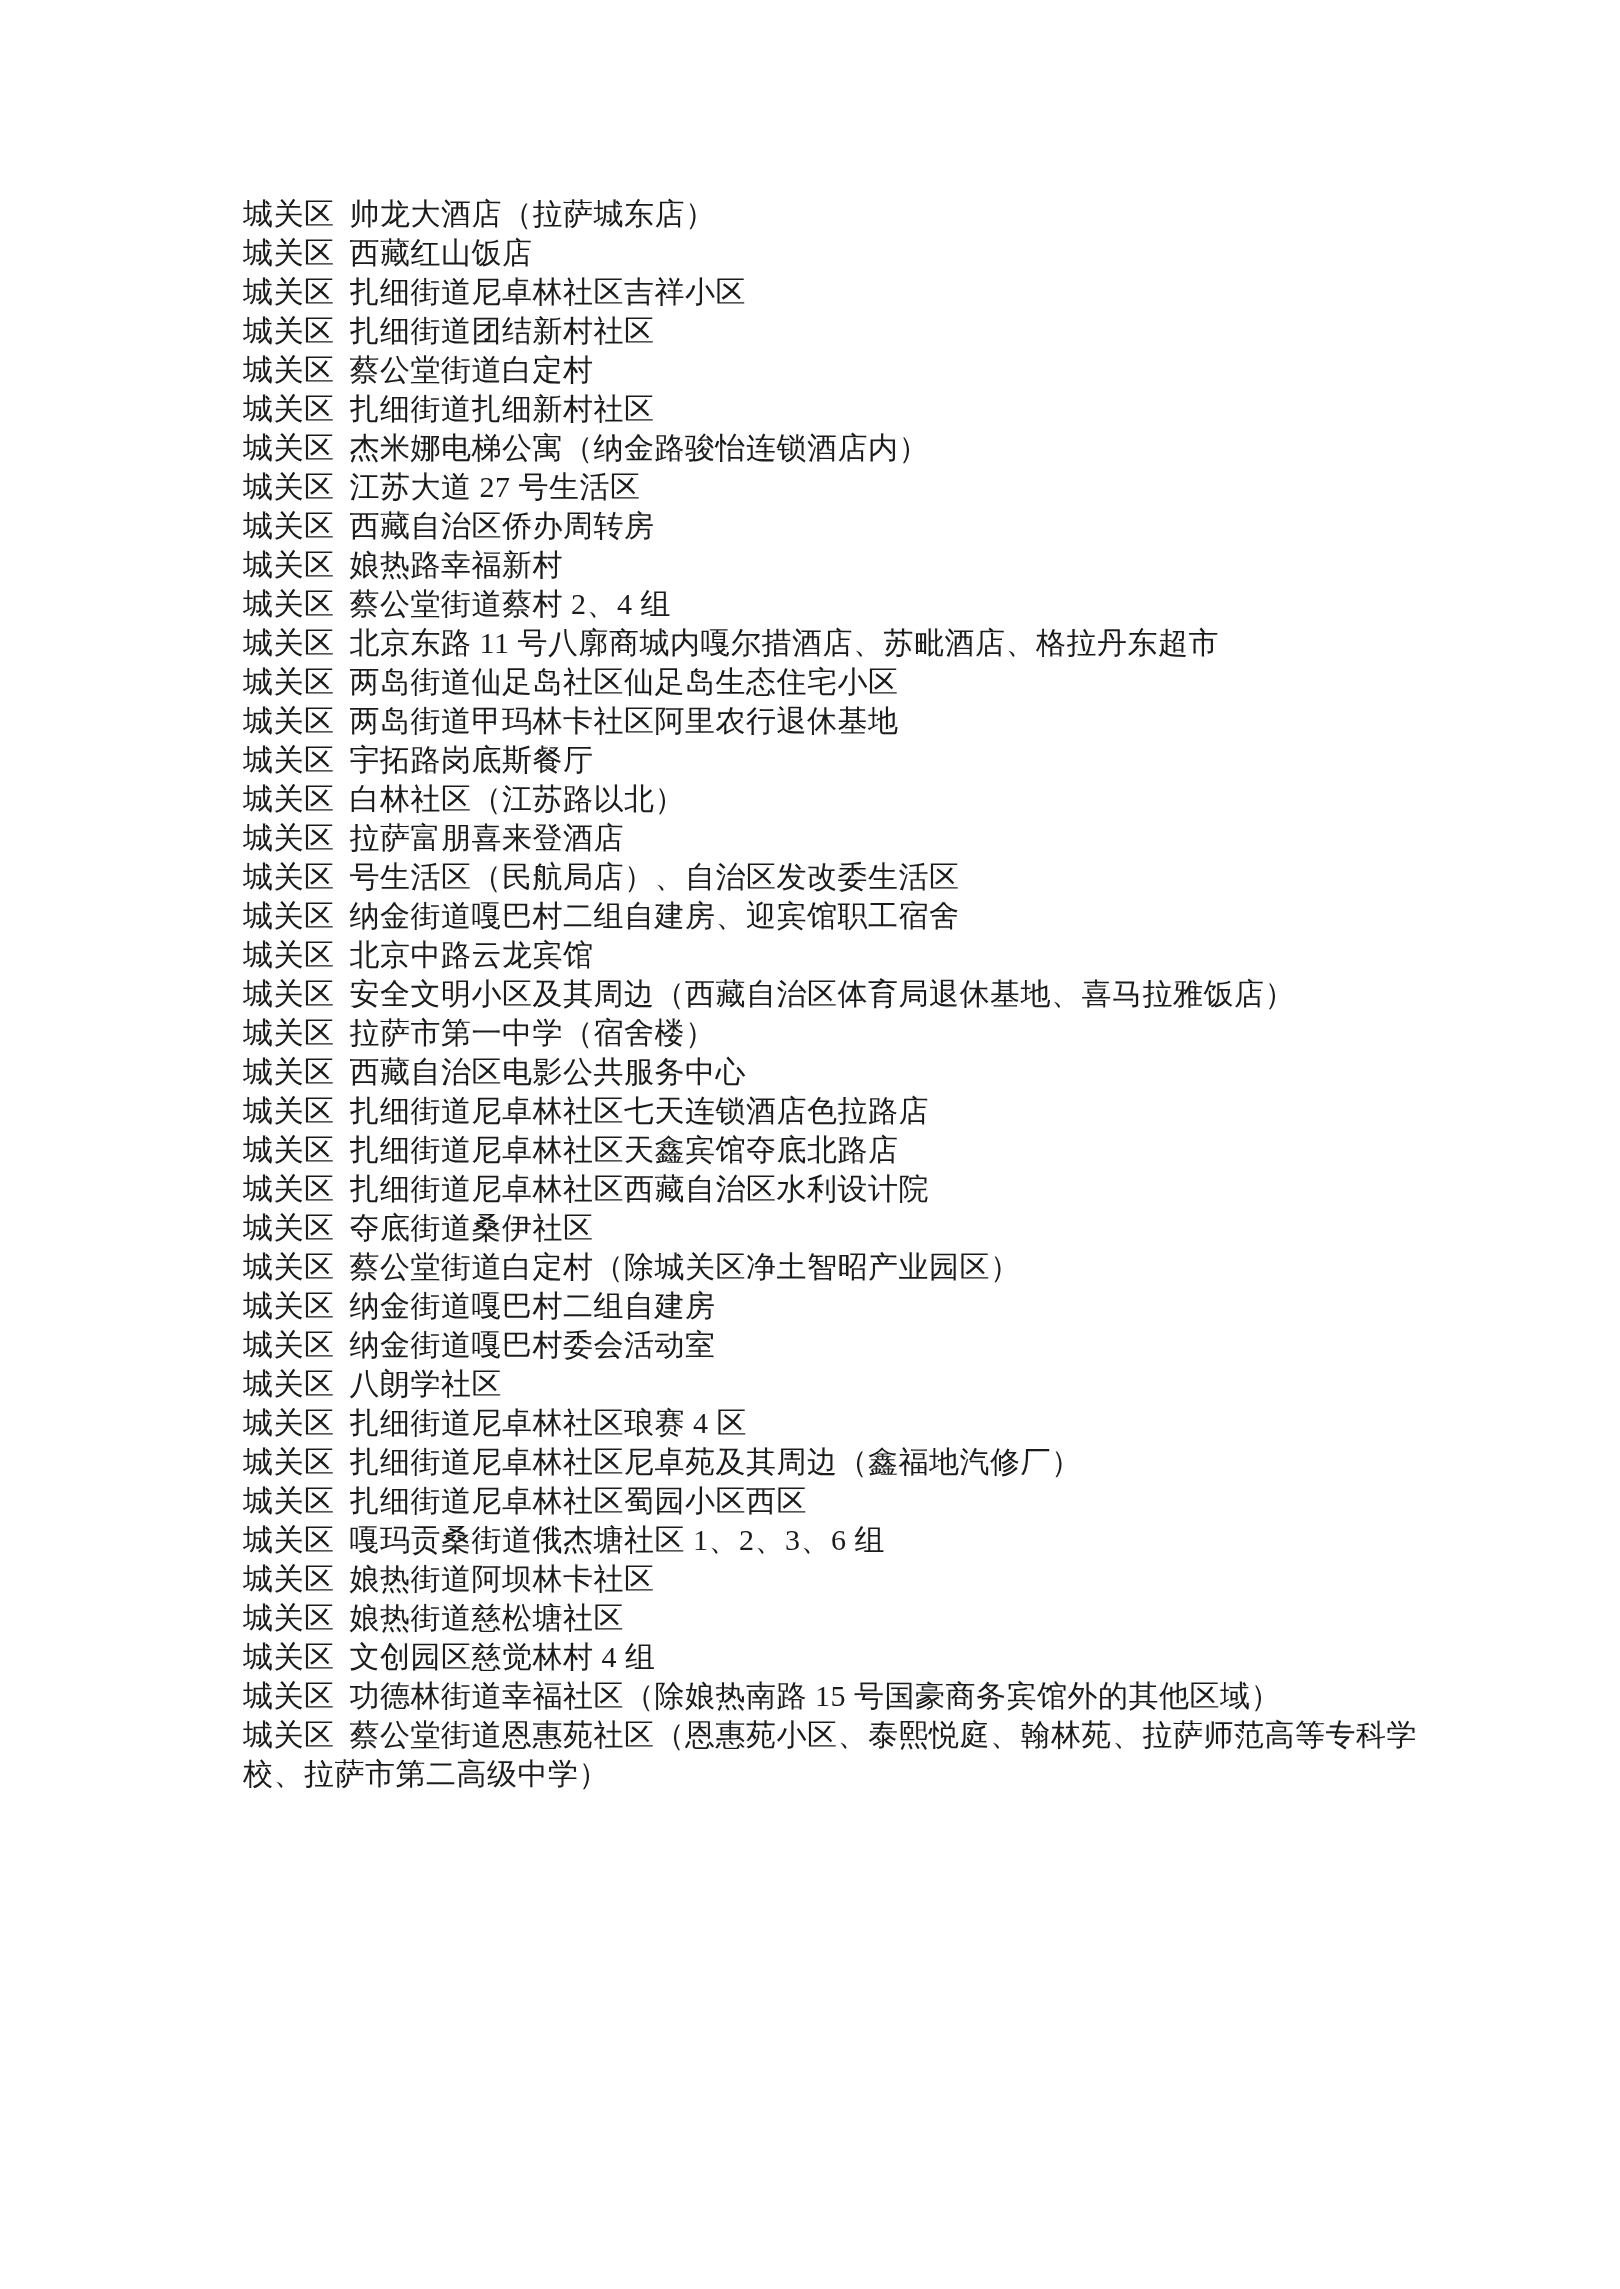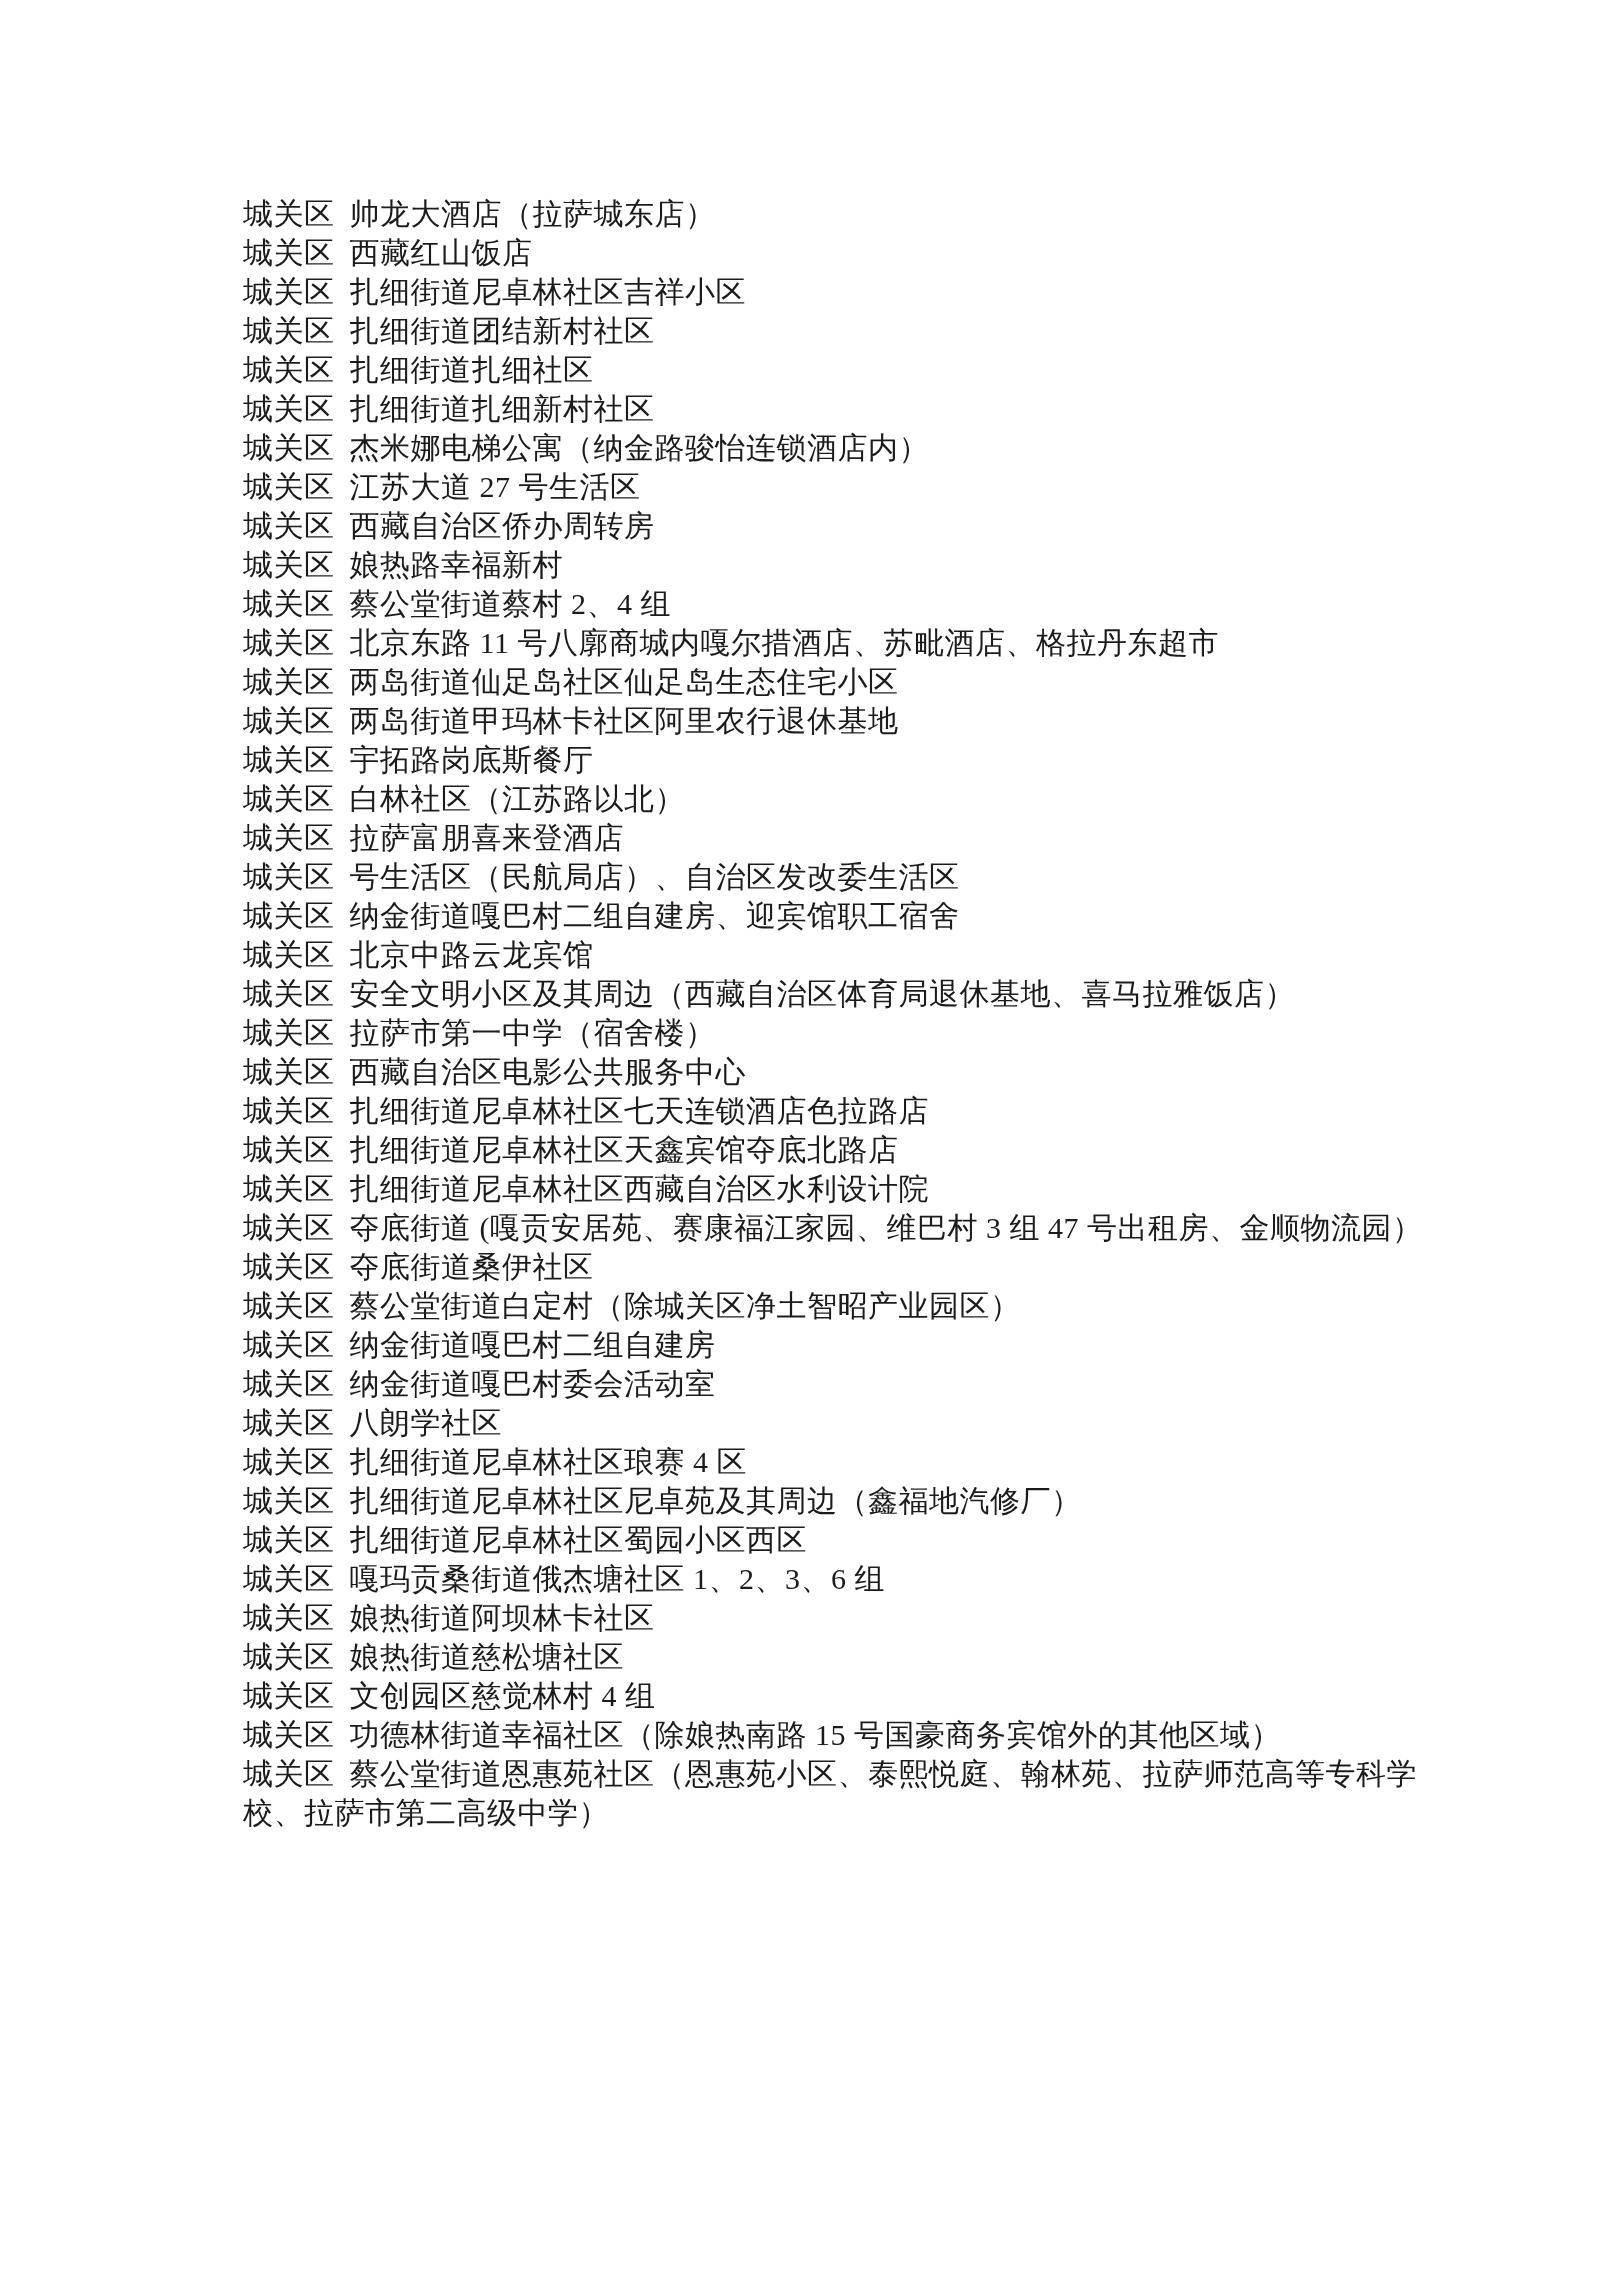--- a/index.html
+++ b/index.html
@@ -38,21 +38,21 @@
 <div class="page">
   <div class="list" id="entry-list">
   <p class="row"><span class="district">城关区</span><span class="loc">帅龙大酒店（拉萨城东店）</span></p>
 
   <p class="row"><span class="district">城关区</span><span class="loc">西藏红山饭店</span></p>
 
   <p class="row"><span class="district">城关区</span><span class="loc">扎细街道尼卓林社区吉祥小区</span></p>
 
   <p class="row"><span class="district">城关区</span><span class="loc">扎细街道团结新村社区</span></p>
 
-  <p class="row"><span class="district">城关区</span><span class="loc">扎细街道扎细社区</span></p>
+  <p class="row"><span class="district">城关区</span><span class="loc">蔡公堂街道白定村</span></p>
 
   <p class="row"><span class="district">城关区</span><span class="loc">扎细街道扎细新村社区</span></p>
 
   <p class="row"><span class="district">城关区</span><span class="loc">杰米娜电梯公寓（纳金路骏怡连锁酒店内）</span></p>
 
   <p class="row"><span class="district">城关区</span><span class="loc">江苏大道 27 号生活区</span></p>
 
   <p class="row"><span class="district">城关区</span><span class="loc">西藏自治区侨办周转房</span></p>
 
   <p class="row"><span class="district">城关区</span><span class="loc">娘热路幸福新村</span></p>
@@ -83,21 +83,20 @@
   <p class="row"><span class="district">城关区</span><span class="loc">拉萨市第一中学（宿舍楼）</span></p>
 
   <p class="row"><span class="district">城关区</span><span class="loc">西藏自治区电影公共服务中心</span></p>
 
   <p class="row"><span class="district">城关区</span><span class="loc">扎细街道尼卓林社区七天连锁酒店色拉路店</span></p>
 
   <p class="row"><span class="district">城关区</span><span class="loc">扎细街道尼卓林社区天鑫宾馆夺底北路店</span></p>
 
   <p class="row"><span class="district">城关区</span><span class="loc">扎细街道尼卓林社区西藏自治区水利设计院</span></p>
 
-  <p class="row"><span class="district">城关区</span><span class="loc">夺底街道 (嘎贡安居苑、赛康福江家园、维巴村 3 组 47 号出租房、金顺物流园）</span></p>
 
   <p class="row"><span class="district">城关区</span><span class="loc">夺底街道桑伊社区</span></p>
 
   <p class="row"><span class="district">城关区</span><span class="loc">蔡公堂街道白定村（除城关区净土智昭产业园区）</span></p>
 
 
   <p class="row"><span class="district">城关区</span><span class="loc">纳金街道嘎巴村二组自建房</span></p>
 
   <p class="row"><span class="district">城关区</span><span class="loc">纳金街道嘎巴村委会活动室</span></p>
 

